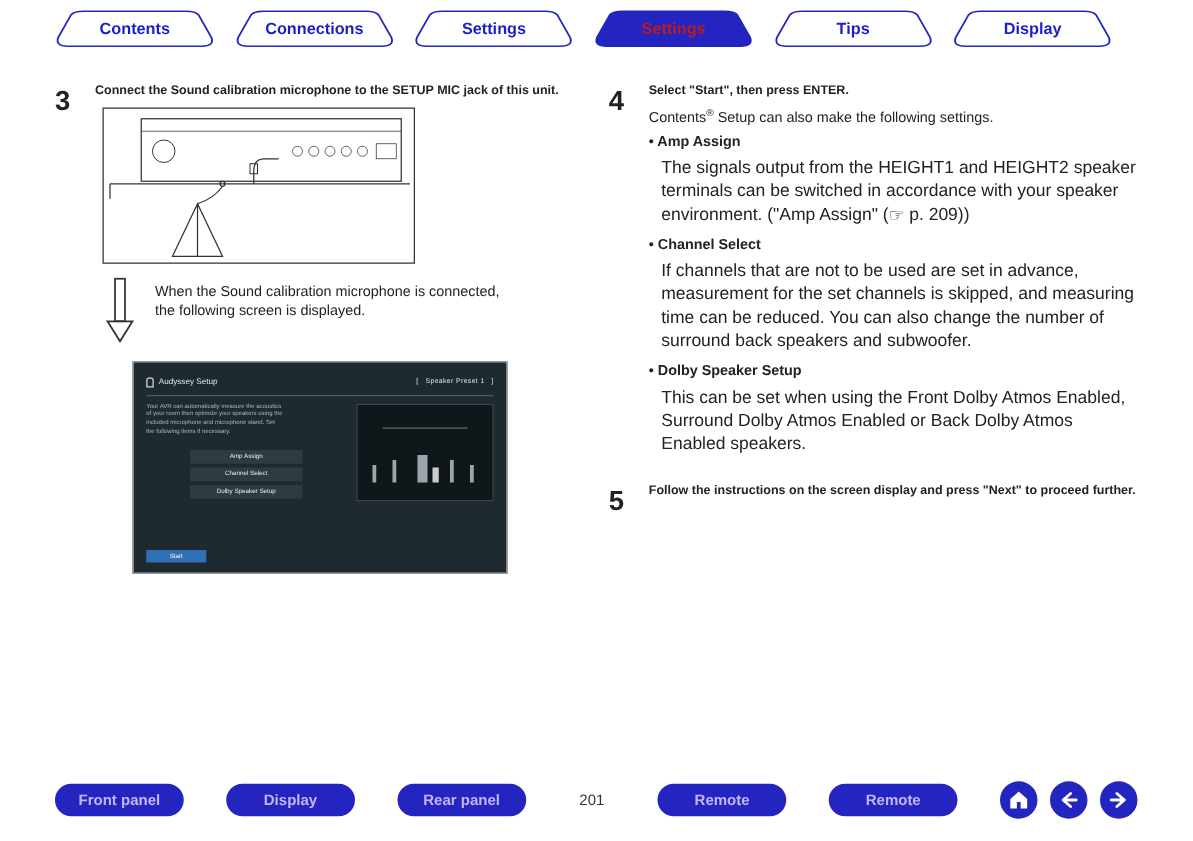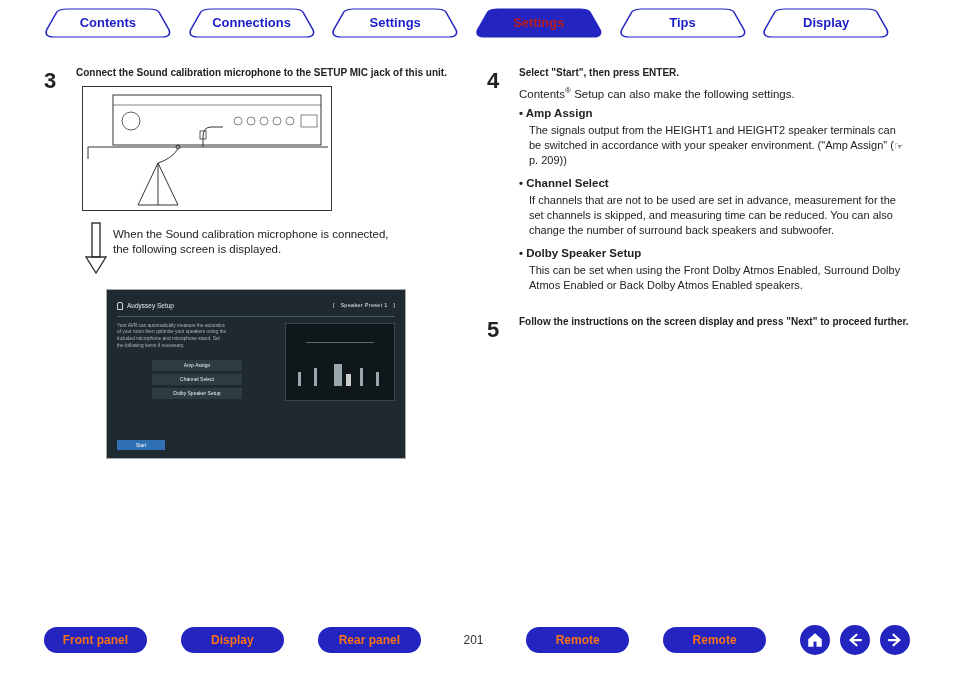--- a/index.html
+++ b/index.html
@@ -55,21 +55,21 @@
     position: relative;
     background: #fff;
   }
   .device-sketch::after{
     content:"";
     position:absolute; left:-35px; bottom:-60px;
     width:40px; height:70px;
     
   }
   .arrow-note {
-    display: flex; align-items: flex-start; gap: 3px;
+    display: flex; align-items: flex-start; gap: 14px;
     margin: 0 0 12px 6px;
     width: 320px;
   }
   .arrow-note .arrow-icon { flex-shrink: 0; }
   .arrow-note .txt { font-size: 11.5px; padding-top: 6px; }
 
   
   .osd {
     width: 300px; height: 170px;
     background: #1e2a30;
@@ -109,34 +109,34 @@
     width:48px; height:10px;
     background:#2f6fb3;
     color:#fff; font-size:5px; text-align:center; line-height:10px;
   }
 
   
   ul.settings { list-style: none; margin: 4px 0 0 0; }
   ul.settings > li { margin-bottom: 8px; }
   .bullet-label { font-weight: bold; font-size: 11.5px; }
   .bullet-label::before { content: "• "; }
-  .bullet-desc { font-size: 11px; margin-left: 10px; margin-top: 2px; }
+  .bullet-desc { font-size: 14px; margin-left: 10px; margin-top: 2px; }
 
   
   .bottom {
     position: absolute;
     left: 0; right: 0; bottom: 18px;
     display: flex;
     align-items: center;
     padding: 0 44px;
     gap: 34px;
   }
   .pill {
     background: #2424c0;
-    color: #f97316;
+    color: #c4b5fd;
     font-size: 12px;
     font-weight: bold;
     padding: 6px 0;
     width: 110px;
     text-align: center;
     border-radius: 14px;
     cursor: pointer;
   }
   .page-num { font-size: 12px; color: #333; width: 40px; text-align: center; }
   .nav-icons { margin-left: auto; display: flex; gap: 10px; }

